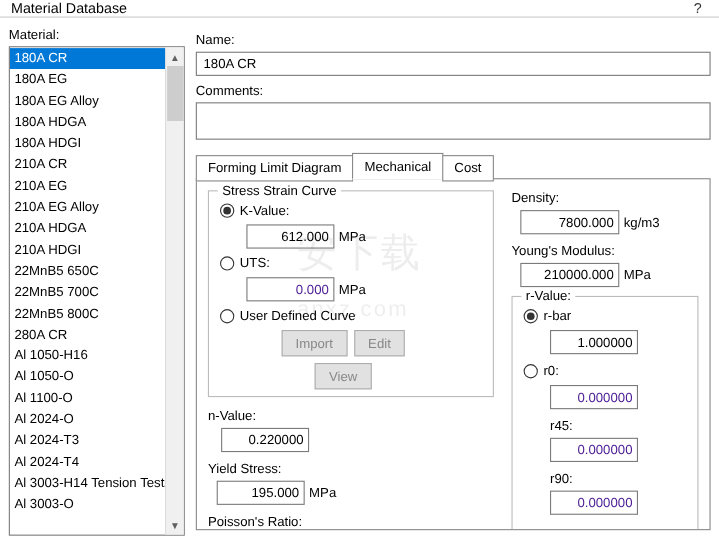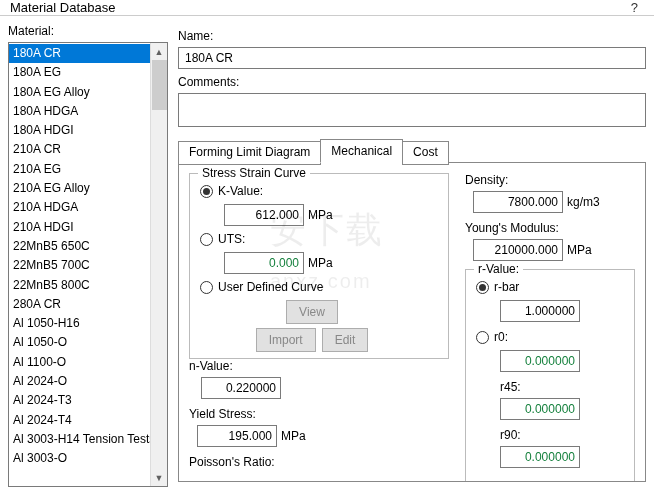--- a/index.html
+++ b/index.html
@@ -21,27 +21,27 @@
   .sb-track { flex: 1; }
   .textinput { border: 1px solid #7a7a7a; padding: 3px 6px; height: 22px; background: #fff; width: 100%; }
   .textarea { border: 1px solid #7a7a7a; padding: 3px 6px; height: 34px; background: #fff; width: 100%; }
   .field-row { margin-bottom: 6px; }
   .tabs { margin-top: 6px; position: relative; }
   .tabbar { display: flex; position: relative; z-index: 2; }
   .tab { border: 1px solid #888; padding: 4px 10px; background: #fff; margin-right: -1px; border-bottom: 1px solid #fff; position: relative; }
   .tab.inactive { border-bottom: 1px solid #888; background: #fff; top: 2px; padding: 3px 10px; }
   .tab.active { background: #fff; top:0; }
   .tabpanel { border: 1px solid #888; border-top: 1px solid #888; margin-top: -1px; padding: 10px 10px 0 10px; height: 320px; overflow: hidden; position: relative; }
-  .group { border: 1px solid #bbb; padding: 10px 24px 6px 10px; position: relative; }
+  .group { border: 1px solid #bbb; padding: 10px 24px 6px 10px; position: relative; margin-bottom: 10px; }
   .group-title { position: absolute; top: -8px; left: 8px; background: #fff; padding: 0 4px; }
   .radio-row { display: flex; align-items: center; margin-bottom: 6px; }
   .radio { width: 13px; height: 13px; border: 1px solid #333; border-radius: 50%; margin-right: 5px; display: inline-flex; align-items: center; justify-content: center; flex-shrink: 0; }
   .radio.checked::after { content: ""; width: 7px; height: 7px; background: #333; border-radius: 50%; display: block; }
   .numbox { border: 1px solid #7a7a7a; padding: 2px 4px; height: 22px; width: 80px; text-align: right; background: #fff; }
-  .numbox.disabled { background: #fff; color: #15803d; }
+  .numbox.disabled { background: #fff; color: #4c1d95; }
   .unit { margin-left: 4px; }
   .btn { border: 1px solid #adadad; background: #e1e1e1; padding: 3px 12px; color: #888; height: 24px; display: inline-flex; align-items: center; justify-content: center; }
   .cols { display: flex; gap: 16px; }
   .col { flex: 1; }
   .right-col { width: 170px; }
   .subfield { margin-bottom: 8px; }
   .indent { margin-left: 24px; }
   .watermark { position: absolute; top: 50%; left: 50%; transform: translate(-50%, -50%); font-size: 36px; color: rgba(0,0,0,0.07); font-weight: 500; pointer-events: none; letter-spacing: 2px; }
 </style>
 </head>
@@ -123,26 +123,26 @@
                 <span>UTS:</span>
               </div>
               <div class="radio-row indent">
                 <input class="numbox disabled" value="0.000" style="">
                 <span class="unit">MPa</span>
               </div>
               <div class="radio-row">
                 <span class="radio"></span>
                 <span>User Defined Curve</span>
               </div>
-              <div style="display:flex;justify-content:center;margin-top:6px;">
-                <div class="btn">View</div>
-              </div>
               <div style="display:flex;gap:6px;justify-content:center;margin-top:4px;">
                 <div class="btn">Import</div>
                 <div class="btn">Edit</div>
+              </div>
+              <div style="display:flex;justify-content:center;margin-top:6px;">
+                <div class="btn">View</div>
               </div>
             </div>
 
             <div class="subfield">
               <div class="lbl">n-Value:</div>
               <input class="numbox" style="margin-left: 12px;" value="0.220000">
             </div>
             <div class="subfield">
               <div class="lbl">Yield Stress:</div>
               <div style="display:flex;align-items:center;">

